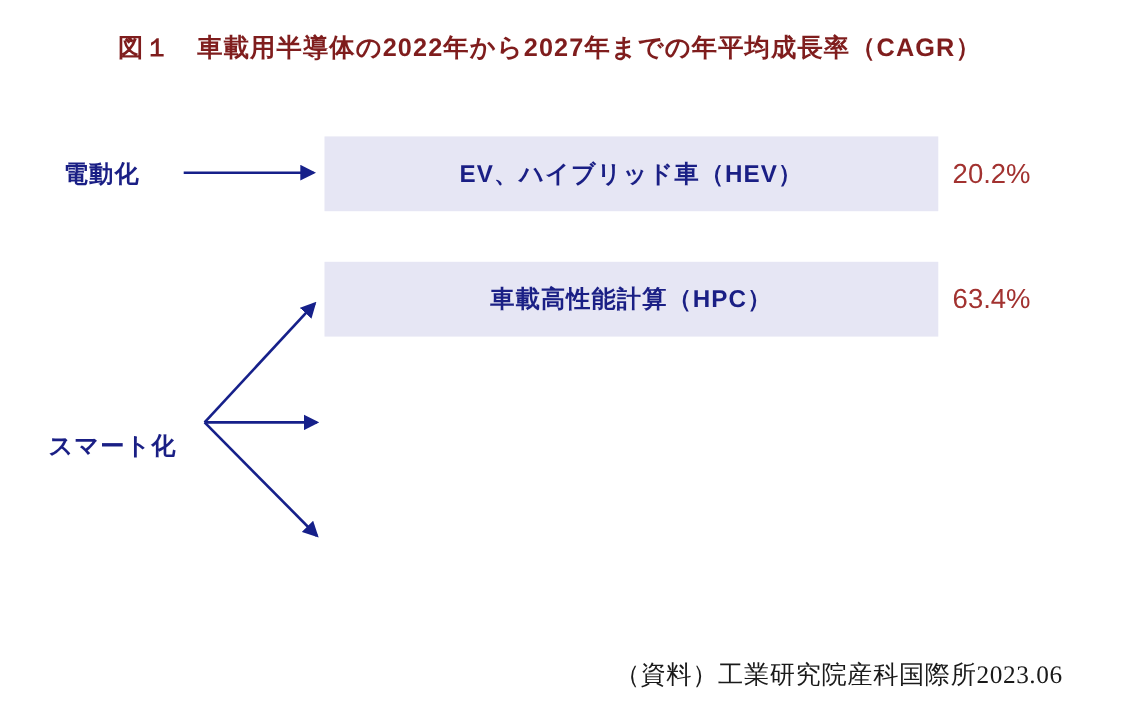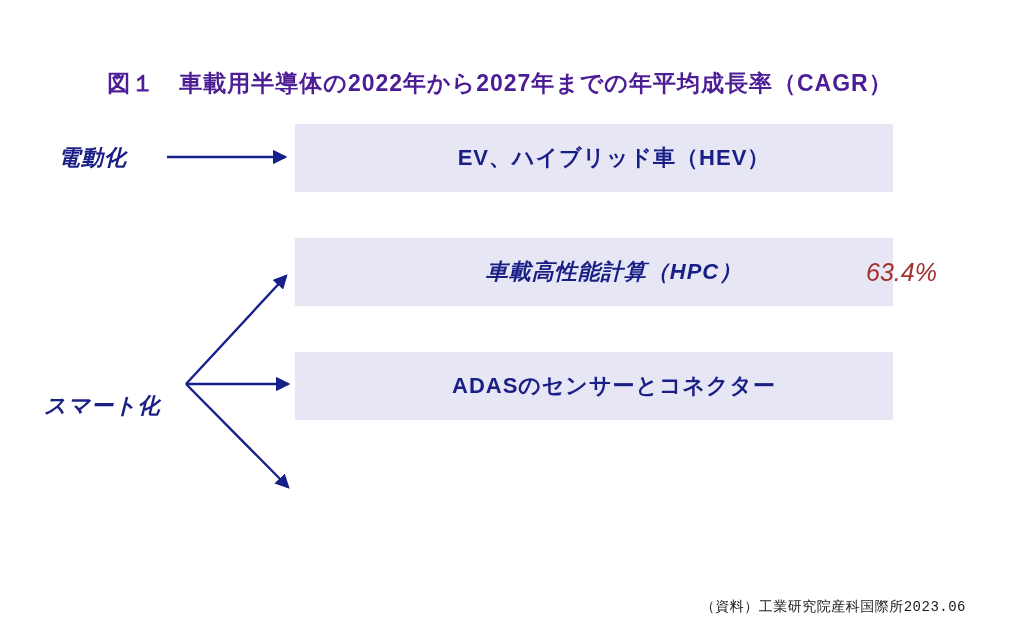--- a/index.html
+++ b/index.html
@@ -1,40 +1,40 @@
 <!DOCTYPE html>
 <html><head>
 <meta charset="utf-8">
 <style>
   html,body{margin:0;padding:0;background:#ffffff;}
   body{width:1030px;height:638px;position:relative;overflow:hidden;
        font-family:"Liberation Sans","DejaVu Sans",sans-serif;}
   .stage{position:absolute;inset:0;width:1030px;height:638px;}
 
   .title{position:absolute;left:0;top:28px;width:1000px;text-align:center;
-         font-size:23px;font-weight:700;color:#4c1d95;letter-spacing:1px;margin-top:40px;}
+         font-size:23px;font-weight:700;color:#7f1d1d;letter-spacing:1px;}
 
   .rowbox{position:absolute;left:295px;width:558px;height:68px;
           background:#e6e6f4;display:flex;align-items:center;justify-content:center;
-          font-size:22px;font-weight:700;color:#1a1f85;letter-spacing:1px;padding-left:40px;}
+          font-size:22px;font-weight:700;color:#1a1f85;letter-spacing:1px;}
   .pct{position:absolute;left:866px;width:110px;height:68px;
        display:flex;align-items:center;
        font-size:25px;font-weight:500;color:#a23230;}
-  .top0{top:124px;} .top1{top:238px;font-style:italic;} .top2{top:352px;} .top3{top:467px;}
+  .top0{top:124px;} .top1{top:238px;} .top2{top:352px;} .top3{top:467px;}
 
   .grouplabel{position:absolute;display:flex;align-items:center;
-              font-size:22px;font-weight:700;color:#1a1f85;letter-spacing:1px;font-style:italic;}
+              font-size:22px;font-weight:700;color:#1a1f85;letter-spacing:1px;}
   .g0{left:58px;top:124px;height:68px;}
   .g1{left:44px;top:372px;height:68px;}
 
   .arrows{position:absolute;left:0;top:0;pointer-events:none;}
 
   .source{position:absolute;right:64px;top:598px;
-          font-family:Liberation Mono, monospace;
-          font-size:14px;color:#1a1a1a;letter-spacing:0.5px;}
+          font-family:Liberation Serif, serif;
+          font-size:23px;color:#1a1a1a;letter-spacing:0.5px;}
 </style>
 </head>
 <body>
 
 <div class="stage">
 
   <div class="title">図１　車載用半導体の2022年から2027年までの年平均成長率（CAGR）</div>
 
   <svg class="arrows" width="1030" height="638" viewBox="0 0 1030 638" aria-hidden="true">
     <defs>
@@ -48,19 +48,19 @@
       <line x1="186" y1="384" x2="288" y2="384" marker-end="url(#ah)"></line>
       <line x1="186" y1="384" x2="288" y2="487" marker-end="url(#ah)"></line>
     </g>
   </svg>
 
   <div class="grouplabel g0">電動化</div>
   <div class="grouplabel g1">スマート化</div>
 
   <div class="rowbox top0">EV、ハイブリッド車（HEV）</div>
   <div class="rowbox top1">車載高性能計算（HPC）</div>
-  <div class="rowbox top2">ADASのセンサーとコネクター</div>
 
+  <div class="pct top0">20.2%</div>
   <div class="pct top1">63.4%</div>
 
   <div class="source">（資料）工業研究院産科国際所2023.06</div>
 
 </div>
 
 </body></html>

